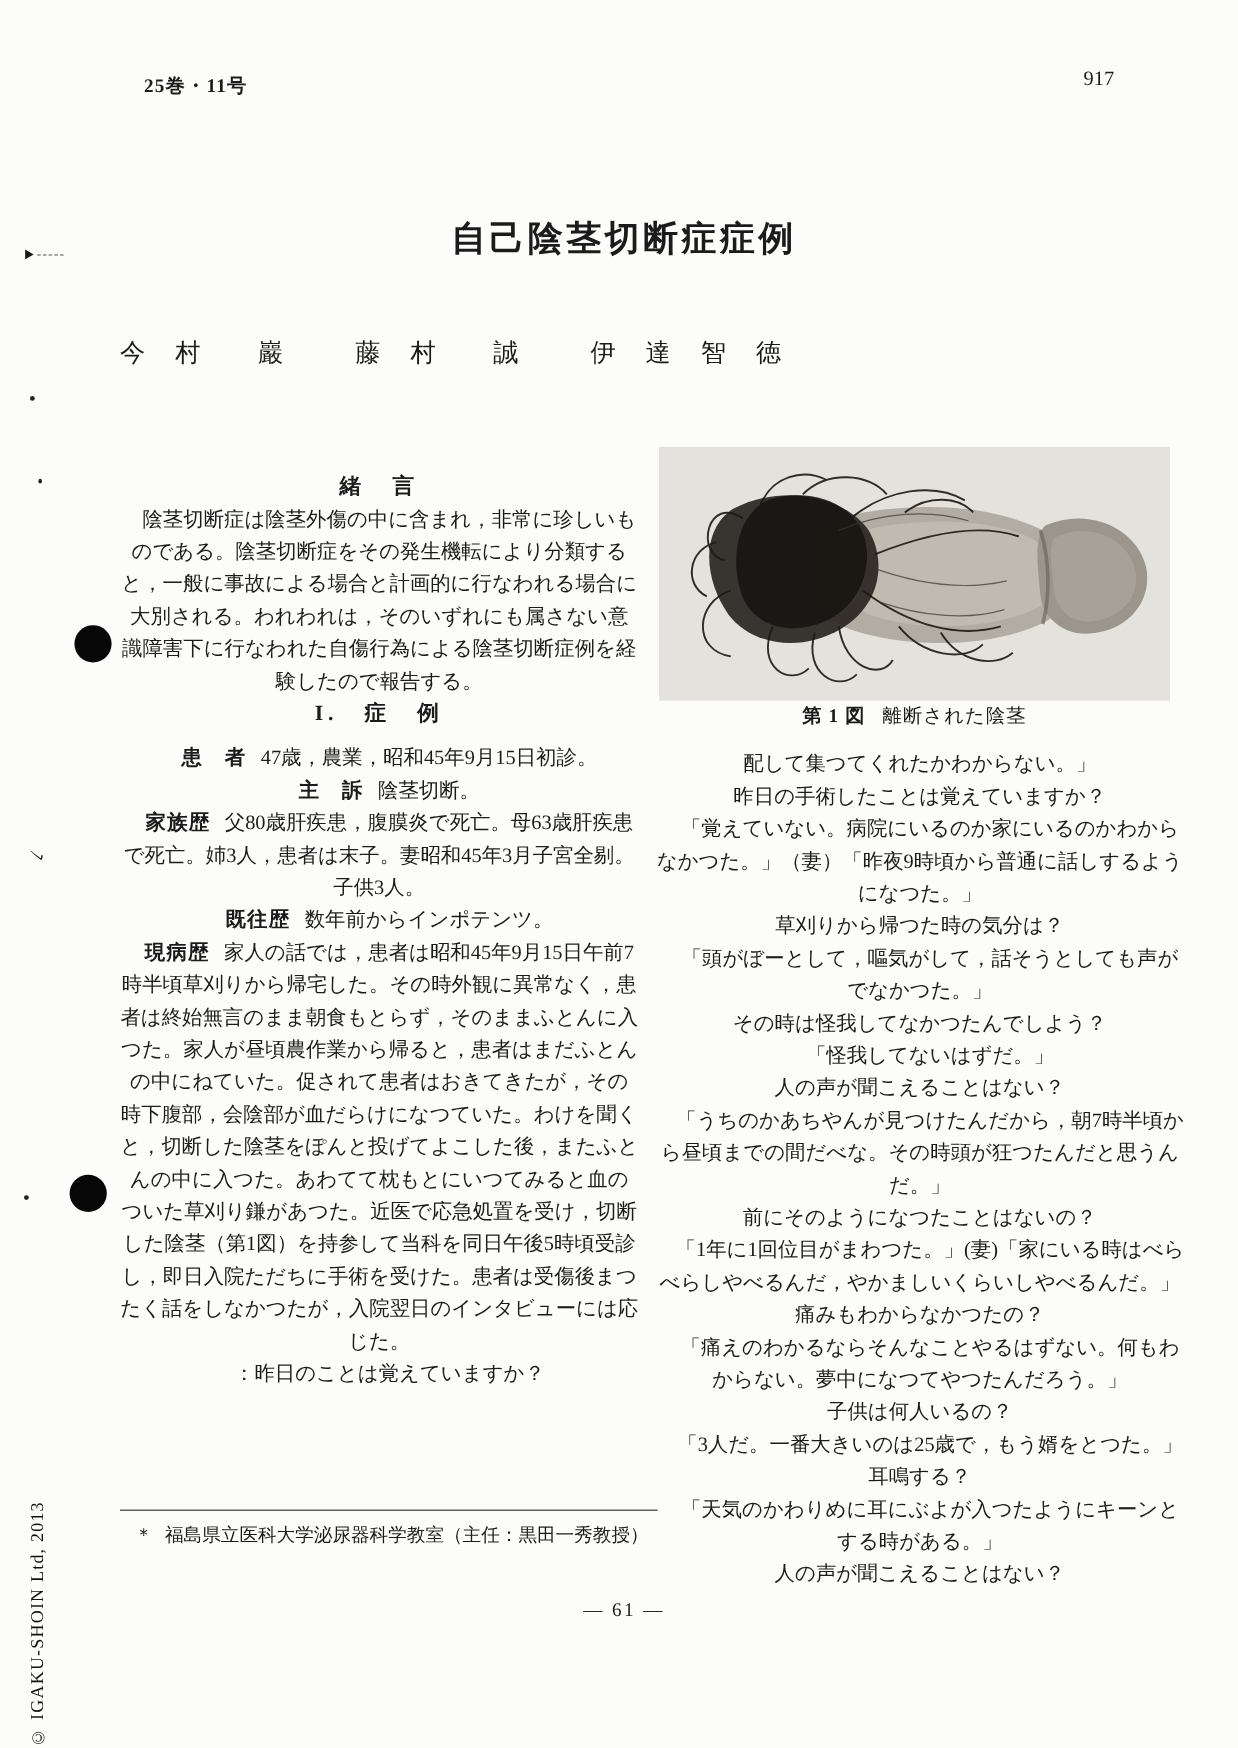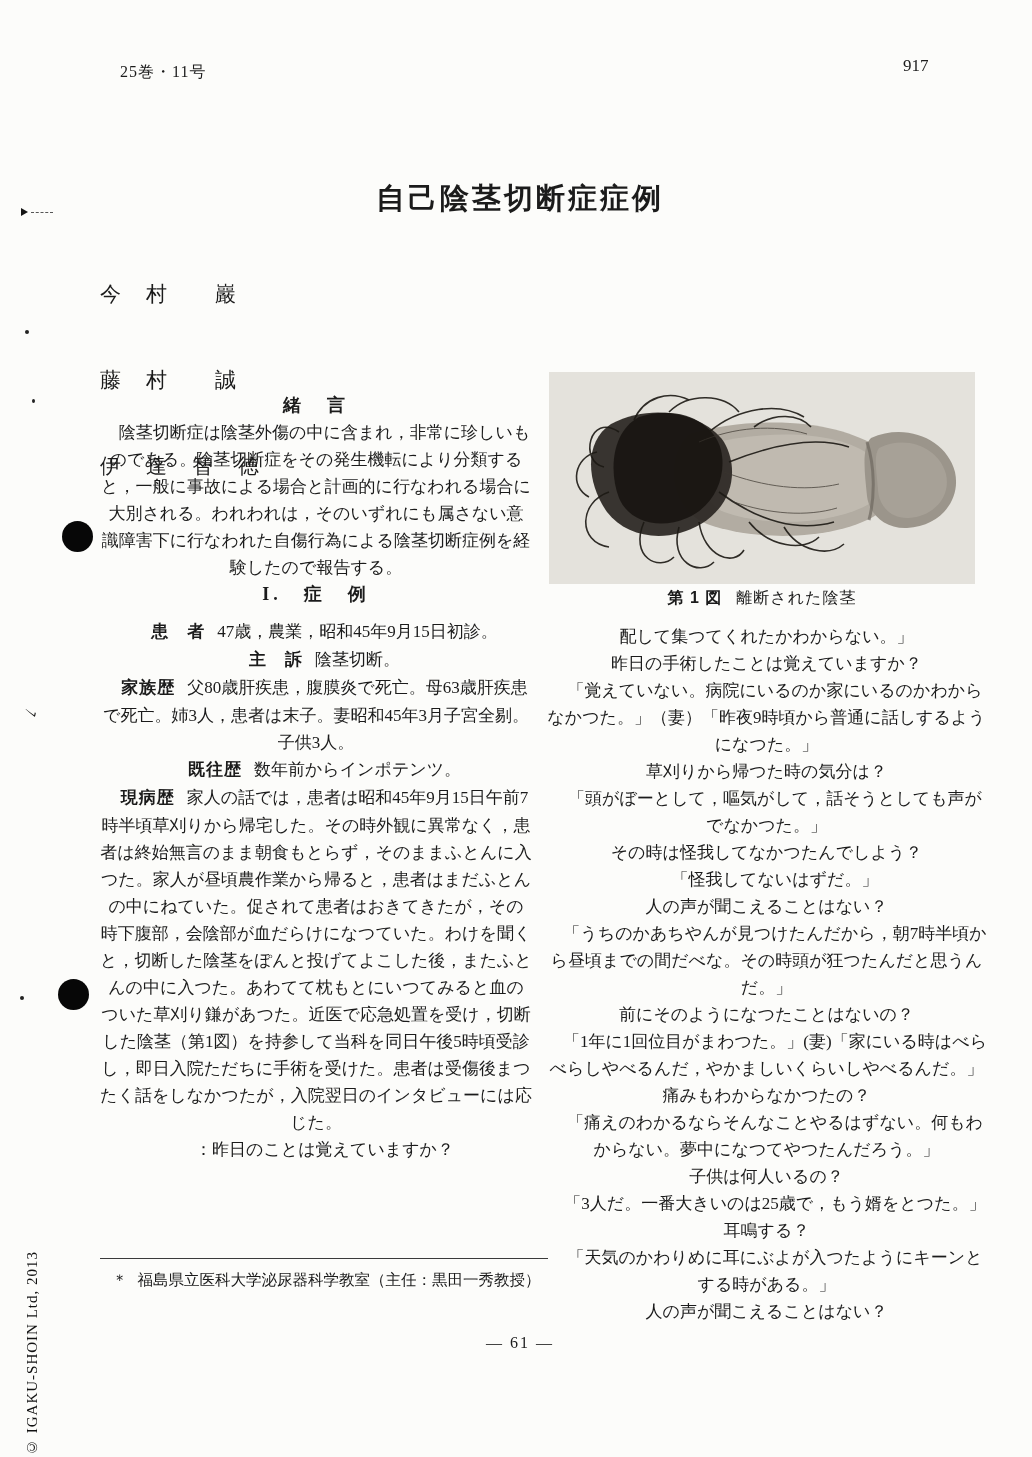--- a/index.html
+++ b/index.html
@@ -6,62 +6,62 @@
   .page{
     position:relative;
     width:1032px;height:1457px;
     margin:0 auto;
     background:#fcfcfa;
     color:#1b1b1b;
     font-family:"Liberation Serif","DejaVu Serif",serif;
     overflow:hidden;
   }
   
-  .journal-issue{position:absolute;left:120px;top:62px;font-size:16px;letter-spacing:1px;}
+  .journal-issue{position:absolute;left:120px;top:62px;font-size:16px;letter-spacing:1px;font-weight:bold;}
   .page-number{position:absolute;left:903px;top:56px;font-size:17px;}
   
   .article-title{
     position:absolute;left:0;top:160px;width:100%;
     text-align:center;font-size:29px;font-weight:bold;letter-spacing:3px;
     padding-left:8px;box-sizing:border-box;
   }
   .authors-row{
     position:absolute;left:100px;top:280px;width:890px;
-    display:flex;justify-content:center;gap:58px;
-    font-size:21px;letter-spacing:2px;flex-direction:column;
+    display:flex;justify-content:flex-start;gap:58px;
+    font-size:21px;letter-spacing:2px;
   }
   
   .col{position:absolute;font-size:17px;line-height:27px;text-align:justify;}
   .col-left{left:100px;top:392px;width:432px;height:862px;overflow:hidden;}
   .col-right{left:543px;top:372px;width:447px;height:960px;overflow:hidden;}
   .sec-heading{
     font-weight:bold;text-align:center;font-size:18px;
     letter-spacing:4px;margin:0 0 12px 0;text-indent:0;
   }
   .sec-heading.case{margin:0 0 10px 0;}
   .col p{margin:0;text-align:center;}
   .indent1{text-indent:1em;font-family:Liberation Serif, serif;}
   .case-item{text-indent:1em;}
   .case-item .lbl{
     font-weight:bold;
-    font-family:Liberation Mono, monospace;
+    font-family:Liberation Sans, sans-serif;
     margin-right:12px;letter-spacing:1px;
   }
   .qa-q{text-indent:0;}
   .qa-q.ind{text-indent:1em;}
   .qa-a{text-indent:1em;}
   
   .figure-block{margin:0 0 12px 6px;width:426px;}
   .figure-photo{display:block;width:426px;height:212px;}
   .figure-caption{
     text-align:center;font-size:16px;margin-top:8px;letter-spacing:1px;text-indent:0;
   }
   .figure-caption .cap-lbl{
     font-weight:bold;
-    font-family:Liberation Sans, sans-serif;
+    font-family:Liberation Serif, serif;
     margin-right:14px;
   }
   
   .footnote{
     position:absolute;left:100px;top:1258px;width:448px;
     border-top:1.5px solid #3a3a3a;
     padding-top:9px;font-size:15.5px;line-height:24px;
   }
   .footnote-inner{padding-left:30px;text-indent:-18px;}
   .footnote .fn-marker{margin-right:10px;}

